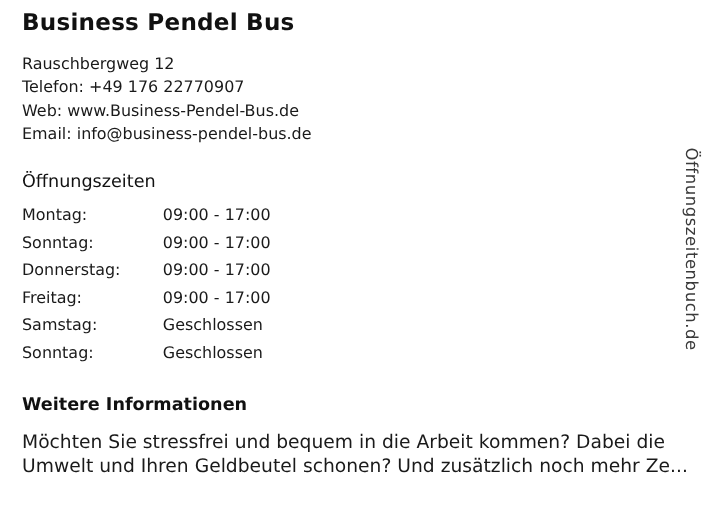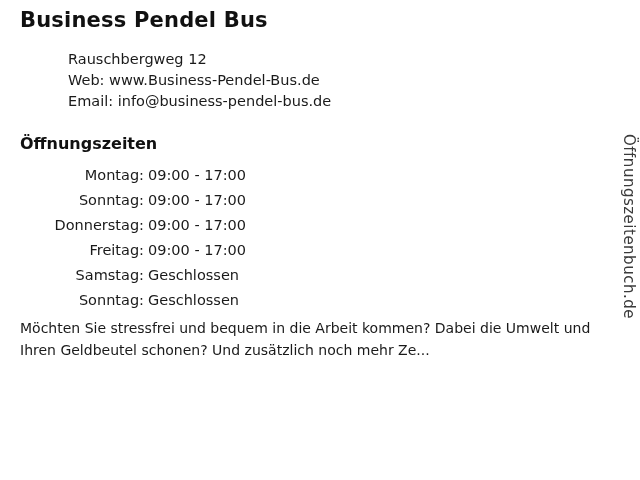--- a/index.html
+++ b/index.html
@@ -33,53 +33,51 @@
     letter-spacing: 0.2px;
     margin: 0 0 16px 0;
     line-height: 1.2;
     color: #111111;
   }
   .addr-line {
     font-size: 14.5px;
     line-height: 21px;
     color: #1a1a1a;
     white-space: nowrap;
-    margin-left: 48px;
   }
   .section-head {
     font-size: 16px;
-    font-weight: bold;
+    font-weight: normal;
     color: #111111;
     margin-top: 22px;
     margin-bottom: 14px;
   }
   table.hours {
     border-collapse: collapse;
     font-size: 14.5px;
     color: #1a1a1a;
   }
   table.hours td {
     padding: 0 0 9px 0;
     vertical-align: top;
     white-space: nowrap;
   }
   table.hours td.day {
     width: 124px;
     padding-right: 4px;
-    text-align: right;
   }
   .info-head {
     font-size: 16px;
     font-weight: bold;
     color: #111111;
     margin-top: 20px;
     margin-bottom: 14px;
   }
   .info-text {
-    font-size: 14px;
+    font-size: 17px;
     line-height: 22px;
     color: #1a1a1a;
     width: 608px;
     overflow: hidden;
   }
   .watermark {
     position: absolute;
     right: 2px;
     top: 134px;
     font-size: 15px;
@@ -94,20 +92,21 @@
 <body>
 
 <div class="page">
 
   <div class="content">
 
     <h1 class="biz-title">Business Pendel Bus</h1>
 
     <div>
       <div class="addr-line">Rauschbergweg 12</div>
+      <div class="addr-line">Telefon: +49 176 22770907</div>
       <div class="addr-line">Web: www.Business-Pendel-Bus.de</div>
       <div class="addr-line">Email: info@business-pendel-bus.de</div>
     </div>
 
     <div class="section-head">Öffnungszeiten</div>
 
     <table class="hours">
       <tbody>
         <tr>
           <td class="day">Montag:</td>
@@ -129,19 +128,20 @@
           <td class="day">Samstag:</td>
           <td class="time">Geschlossen</td>
         </tr>
         <tr>
           <td class="day">Sonntag:</td>
           <td class="time">Geschlossen</td>
         </tr>
       </tbody>
     </table>
 
+    <div class="info-head">Weitere Informationen</div>
     <div class="info-text">Möchten Sie stressfrei und bequem in die Arbeit kommen? Dabei die Umwelt und Ihren Geldbeutel schonen? Und zusätzlich noch mehr Ze...</div>
 
   </div>
 
   <div class="watermark">Öffnungszeitenbuch.de</div>
 
 </div>
 
 </body></html>

